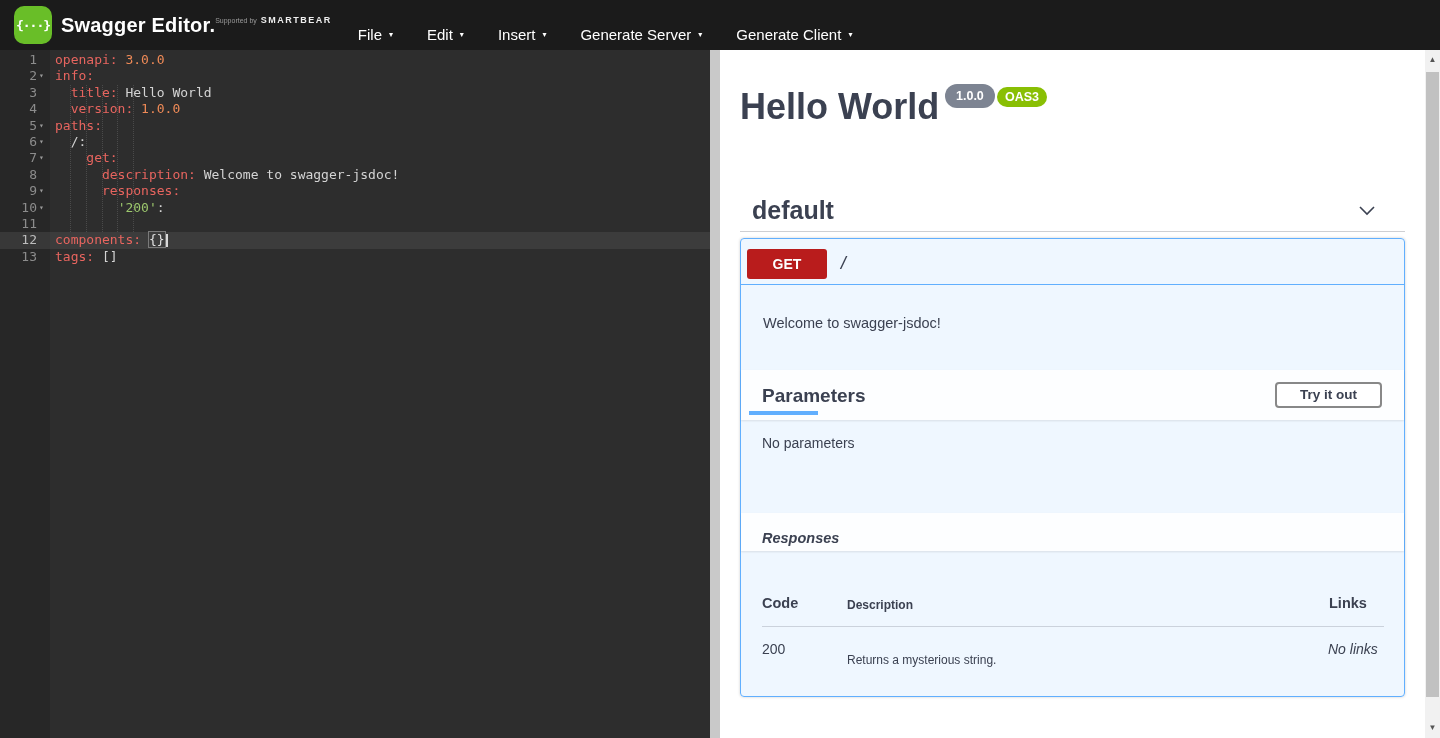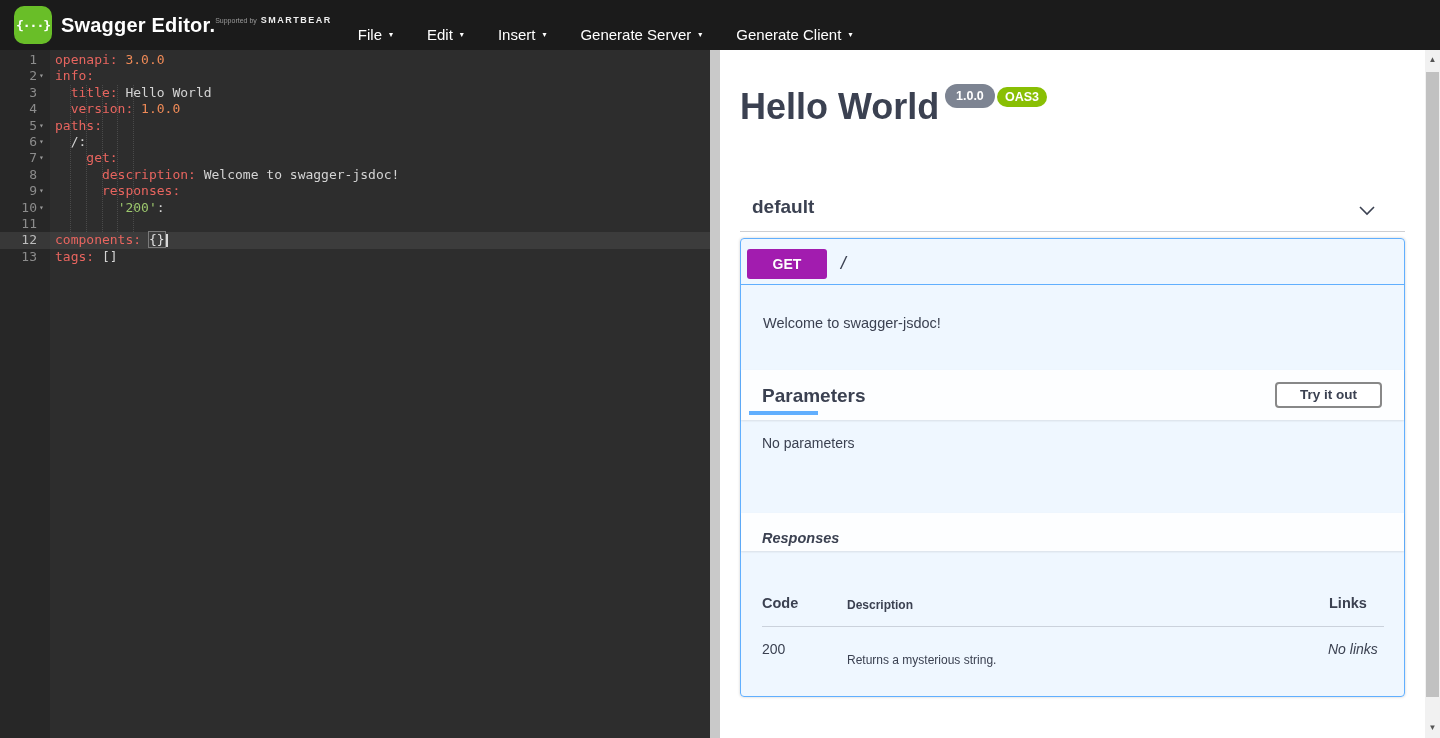--- a/index.html
+++ b/index.html
@@ -42,27 +42,27 @@
   
   .splitter { position:absolute; left:710px; top:50px; width:10px; height:688px; background:#c9c9c9; cursor:col-resize; }
 
   
   .rightpane { position:absolute; left:720px; top:50px; width:705px; height:688px; background:#fff; color:#3b4151; }
   .api-title { position:absolute; left:20px; top:36px; font-size:36px; font-weight:700; color:#3b4151; }
   .badge { position:absolute; color:#fff; font-weight:700; font-size:12.5px; border-radius:57px; }
   .badge-version { left:225px; top:34px; background:#7d8492; padding:5px 11px; }
   .badge-oas { left:277px; top:37px; background:#89bf04; padding:3px 8px; }
   .tag-row { position:absolute; left:20px; right:20px; top:143px; height:38px; cursor:pointer; }
-  .tag-title { position:absolute; left:12px; top:3px; font-size:19px; font-weight:700; color:#3b4151; }
+  .tag-title { position:absolute; left:12px; top:3px; font-size:25px; font-weight:700; color:#3b4151; }
   .tag-chevron { position:absolute; right:28px; top:8px; width:20px; height:20px; }
   .tag-hr { position:absolute; left:20px; right:20px; top:181px; border-bottom:1px solid rgba(59,65,81,.25); }
 
   .opblock { position:absolute; left:20px; top:188px; width:665px; height:459px; background:rgba(97,175,254,.1); border:1px solid #61affe; border-radius:4px; box-shadow:0 0 3px rgba(0,0,0,.19); }
   .op-summary { position:absolute; left:0; top:0; right:0; height:46px; border-bottom:1px solid #61affe; cursor:pointer; }
-  .method-btn { position:absolute; left:6px; top:10px; width:80px; height:30px; background:#a21caf; border-radius:3px; color:#fff; font-weight:700; font-size:14px; text-align:center; line-height:30px; text-shadow:0 1px 0 rgba(0,0,0,.1); }
+  .method-btn { position:absolute; left:6px; top:10px; width:80px; height:30px; background:#b91c1c; border-radius:3px; color:#fff; font-weight:700; font-size:14px; text-align:center; line-height:30px; text-shadow:0 1px 0 rgba(0,0,0,.1); }
   .op-path { position:absolute; left:98px; top:14px; font-size:16px; color:#3b4151; font-family:"DejaVu Sans Mono", monospace; }
   .op-desc { position:absolute; left:22px; top:76px; font-size:14.5px; color:#3b4151; }
 
   .sec-header { position:absolute; left:0; right:0; background:rgba(255,255,255,.85); box-shadow:0 1px 2px rgba(0,0,0,.1); }
   .sec-params { top:131px; height:50px; }
   .sec-resp { top:274px; height:38px;font-style:italic; }
   .tab-label { position:absolute; left:21px; top:15px; font-size:19px; font-weight:700; color:#3b4151; cursor:pointer; }
   .tab-underline { position:absolute; left:8px; top:41px; width:69px; height:4px; background:#61affe; }
   .try-btn { position:absolute; right:22px; top:12px; width:107px; height:26px; background:#fff; border:2px solid #888; border-radius:4px; font-size:13.5px; font-weight:700; color:#3b4151; text-align:center; line-height:22px; cursor:pointer; font-family:"Liberation Sans", sans-serif; }
   .resp-label { position:absolute; left:21px; top:17px; font-size:14.5px; font-weight:700; color:#3b4151; }

